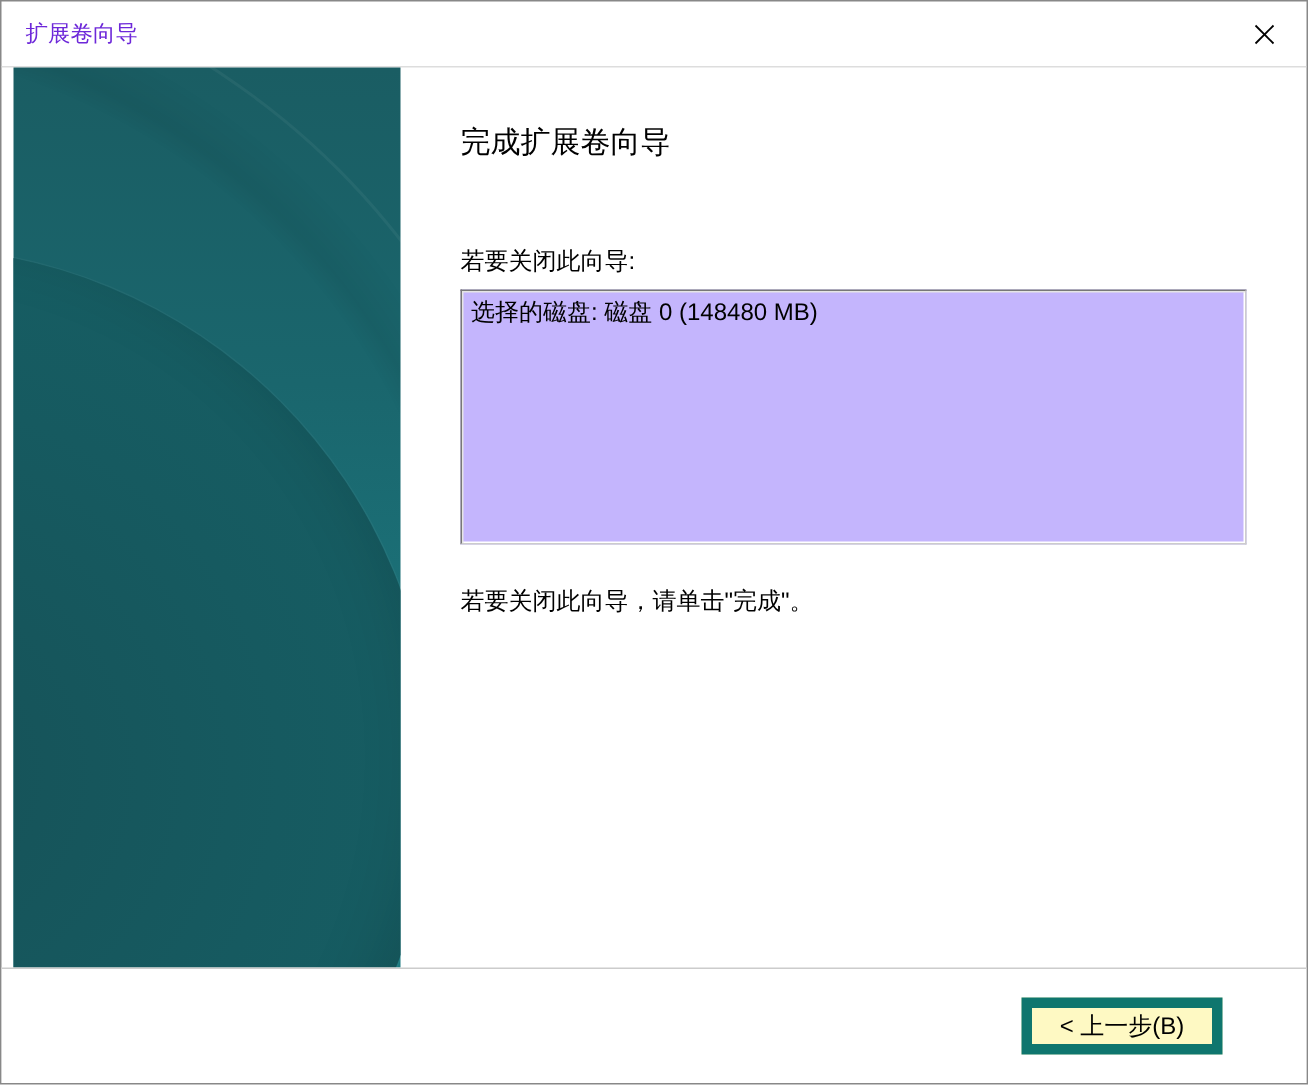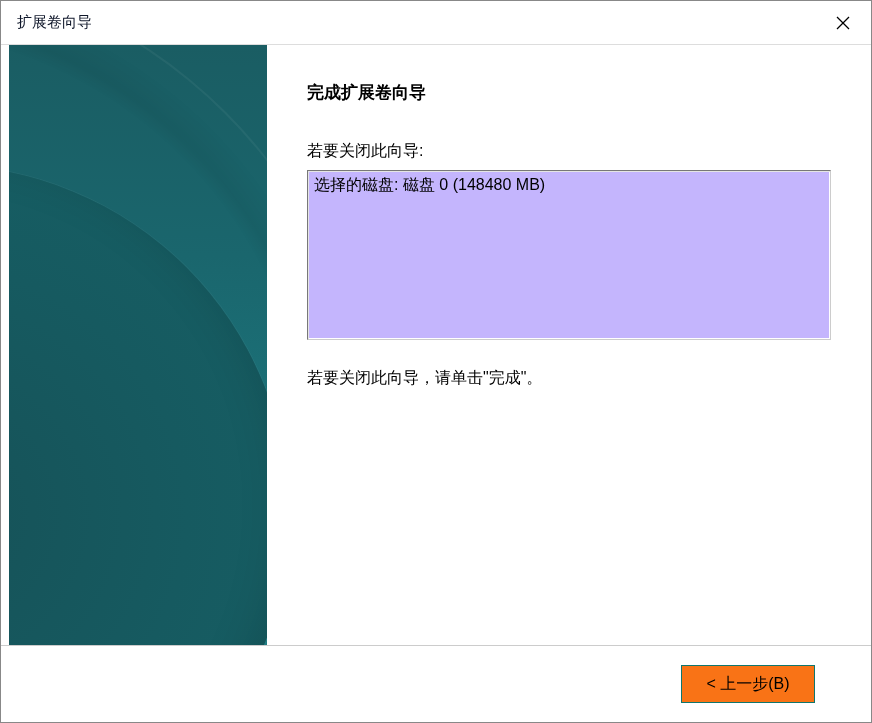--- a/index.html
+++ b/index.html
@@ -16,21 +16,21 @@
   .titlebar {
     height: 44px;
     display: flex;
     align-items: center;
     justify-content: space-between;
     padding: 0 0 0 16px;
     border-bottom: 1px solid #ddd;
   }
   .titlebar .title {
     font-size: 15px;
-    color: #0f172a;
+    color: #6d28d9;
     font-family: Liberation Serif, serif;
   }
   .titlebar .close {
     width: 56px;
     height: 44px;
     display: flex;
     align-items: center;
     justify-content: center;
     cursor: pointer;
   }
@@ -74,23 +74,23 @@
     background: radial-gradient(circle at center,
        #165258 0%, #165a60 50%, #176166 100%);
     box-shadow: 0 0 0 1px rgba(255,255,255,0.04), inset -10px -10px 40px rgba(0,0,0,0.12);
   }
   .content {
     flex: 1;
     padding: 36px 40px 0 40px;
     color: #000;
   }
   .content h1 {
-    font-size: 17px;
-    font-weight: 700;
-    margin-bottom: 37px;
+    font-size: 20px;
+    font-weight: 400;
+    margin-bottom: 56px;
   }
   .content .label {
     font-size: 16px;
     margin-bottom: 8px;
   }
   .settings-box {
     width: 100%;
     height: 170px;
     border: 1px inset #ccc;
     background: #c4b5fd;
@@ -111,22 +111,22 @@
     display: flex;
     align-items: center;
     justify-content: flex-end;
     gap: 12px;
     padding-right: 26px;
     background: #fff;
   }
   .btn {
     min-width: 134px;
     height: 38px;
-    background: #f97316;
-    border: 1px solid #0f766e;
+    background: #fef9c3;
+    border: 7px solid #0f766e;
     font-size: 16px;
     display: flex;
     align-items: center;
     justify-content: center;
     cursor: pointer;
     font-family: inherit;
   }
   .btn.default {
     border: 2px solid #0078d7;
     background: #e1e1e1;

